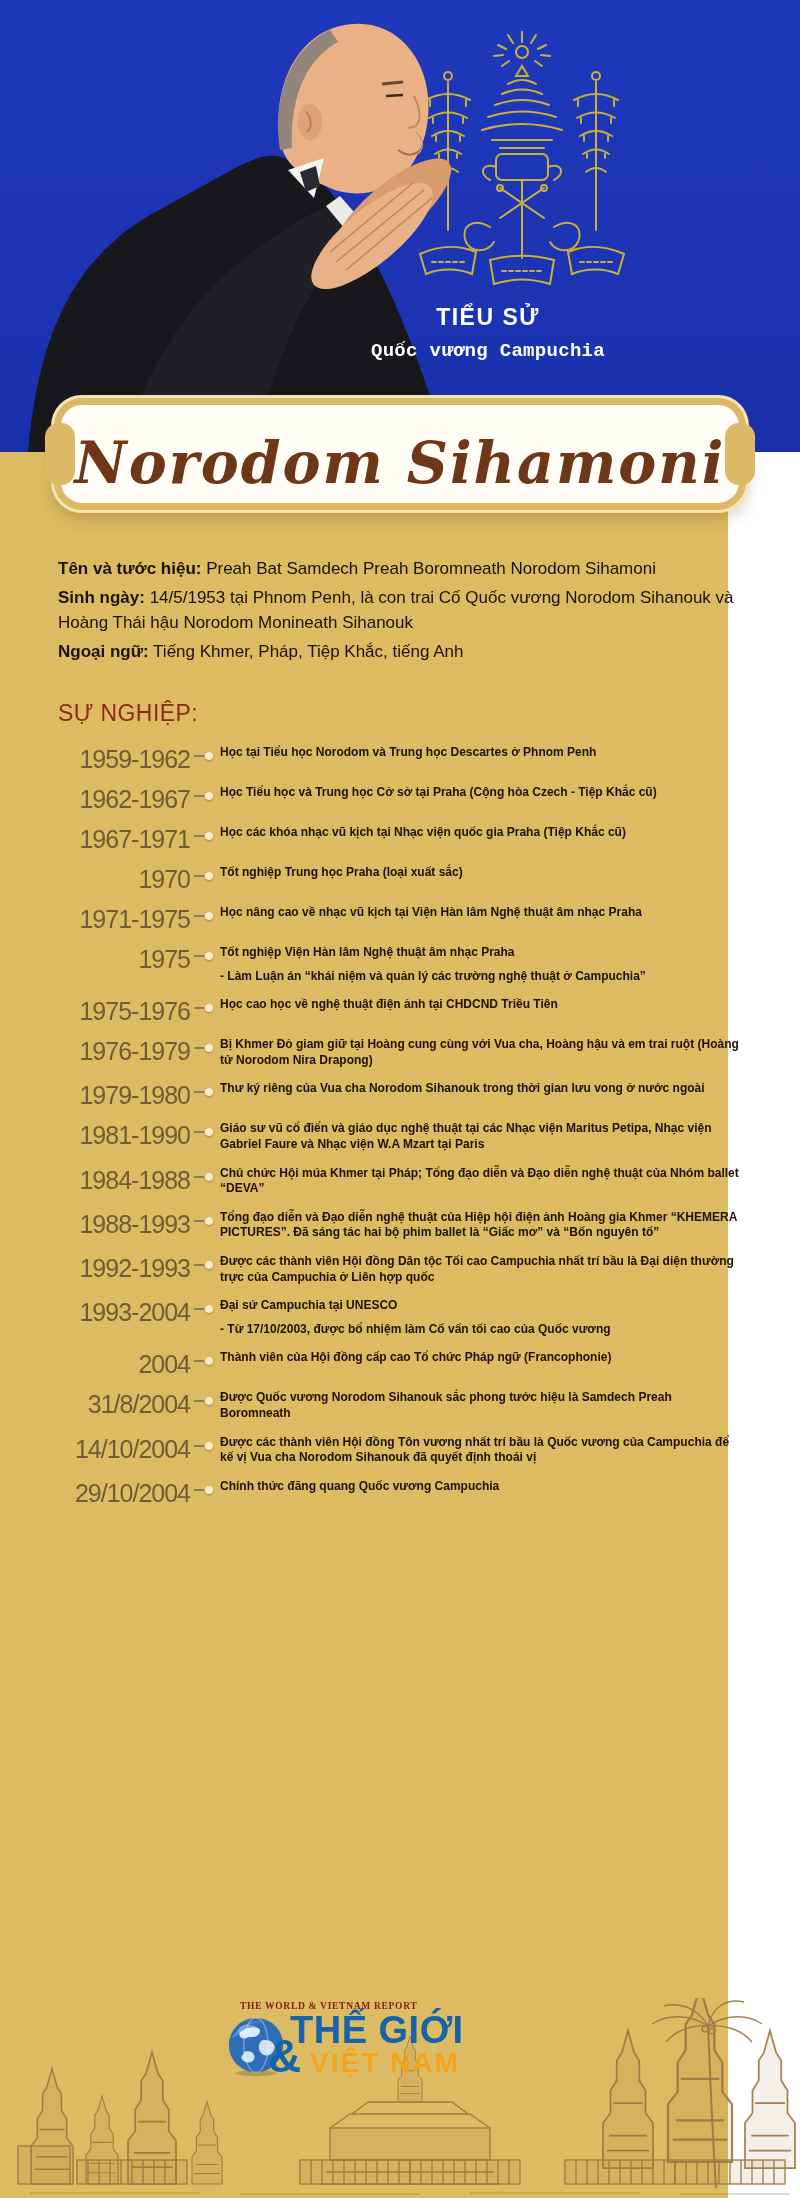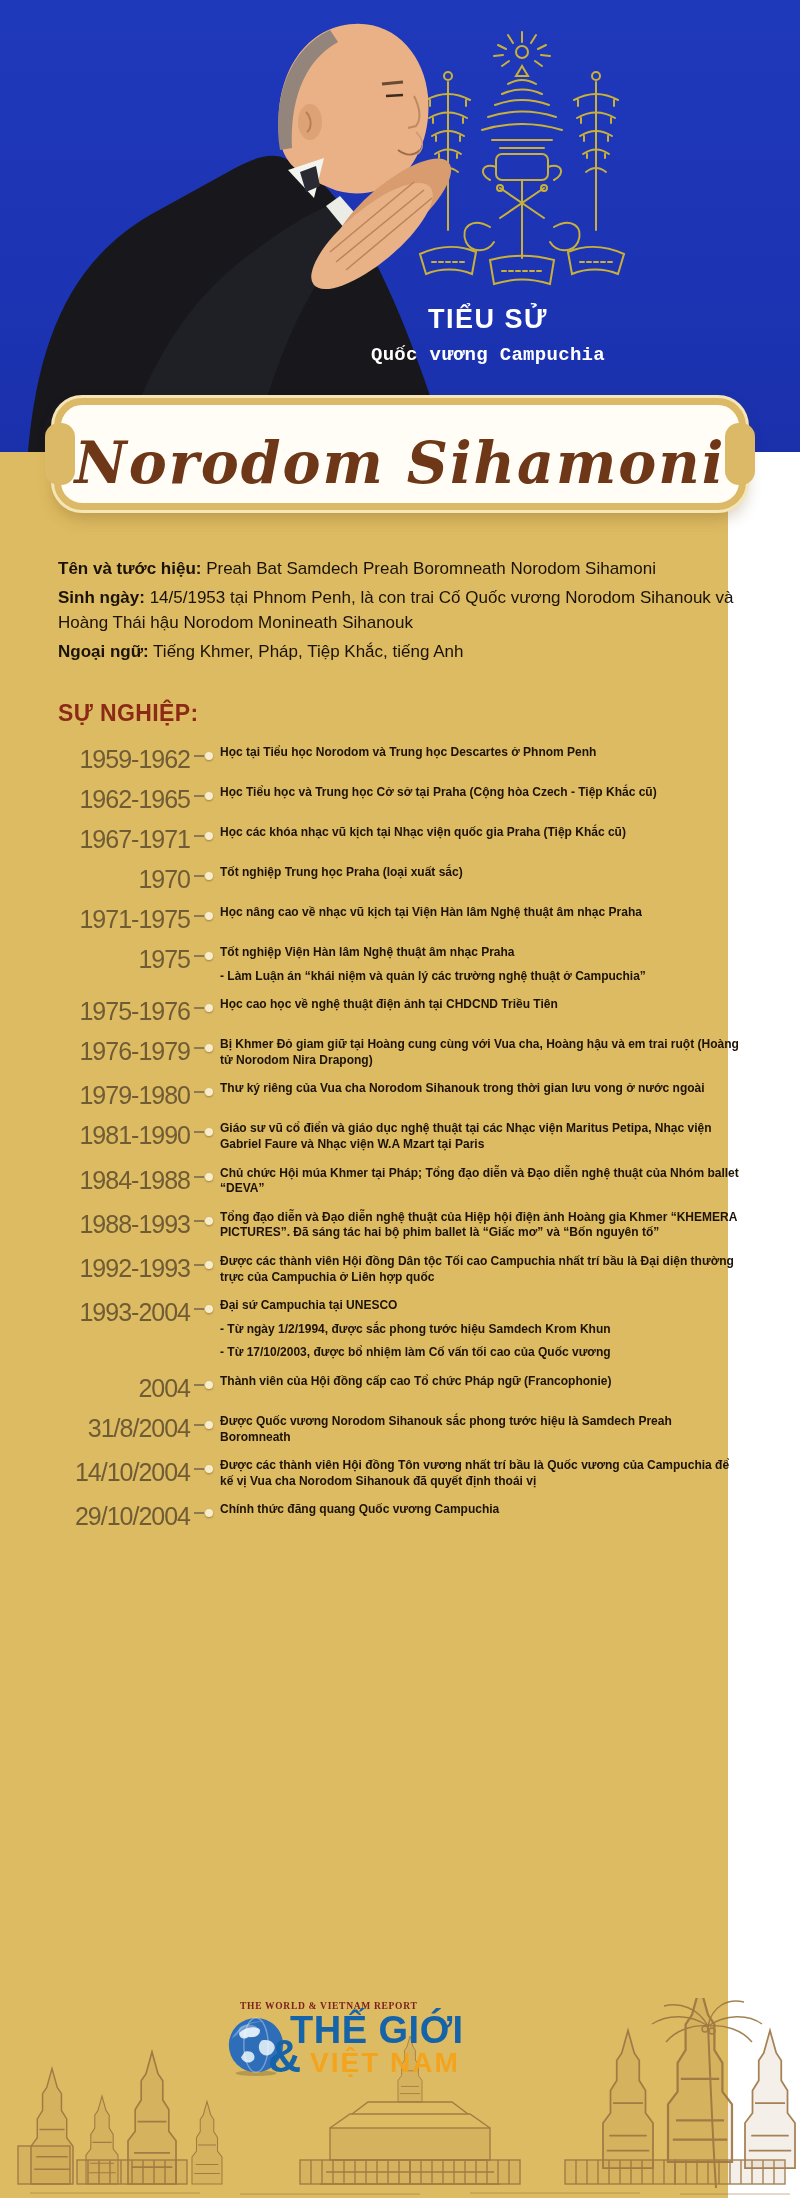--- a/index.html
+++ b/index.html
@@ -9,21 +9,21 @@
     -webkit-font-smoothing:antialiased;
   }
   
   .hero{
     position:absolute;left:0;top:0;width:800px;height:452px;overflow:hidden;
     background:linear-gradient(180deg,#1f39bb 0%,#1c33b2 70%,#1a30ab 100%);
   }
   .emblem{position:absolute;left:402px;top:22px;width:240px;height:270px;}
   .photo{position:absolute;left:0;top:0;width:480px;height:452px;}
   .hero-titles{position:absolute;left:288px;top:304px;width:400px;text-align:center;color:#ffffff;}
-  .kicker{font-size:27px;font-weight:700;letter-spacing:1.5px;margin-bottom:9px;}
+  .kicker{font-size:23px;font-weight:700;letter-spacing:1.5px;margin-bottom:9px;}
   .h-title{font-size:19px;font-weight:700;letter-spacing:.3px;font-family:Liberation Mono, monospace;}
   
   .banner{
     position:absolute;left:54px;top:398px;width:692px;height:112px;z-index:6;
     background:#fffdf6;border:7px solid #dcb967;border-radius:28px;
     box-shadow:0 0 0 3px #f5e6b8,0 8px 16px rgba(100,65,10,.28);
     box-sizing:border-box;
   }
   .banner::before,.banner::after{
     content:"";position:absolute;top:50%;transform:translateY(-50%);
@@ -45,21 +45,21 @@
       radial-gradient(ellipse 620px 420px at 28% 14%, rgba(255,246,205,.55), rgba(255,246,205,0) 65%),
       linear-gradient(168deg,#ecd librar 0%,#e6c873 0%,#e9cf82 0%,#e7cb79 12%,#dcbb62 34%,#d2ab4e 58%,#d9b65c 78%,#e7cf85 100%);
     background-color:#ddbb62;
   }
   
   .bio{width:688px;}
   .bio p{margin:0 0 3px 0;font-size:17px;line-height:1.5;color:#1a1206;}
   .bio b{font-weight:700;}
   
   .career-h{
-    margin:36px 0 18px 0;font-size:23px;font-weight:700;
+    margin:36px 0 18px 0;font-size:23px;font-weight:400;
     color:#8c2a16;letter-spacing:.4px;
   }
   .timeline{width:742px;}
   .tl-row{display:flex;margin-bottom:13px;}
   .tl-year{
     flex:none;width:132px;text-align:right;
     font-size:25px;font-weight:400;letter-spacing:-1px;line-height:1;
     color:#6f5c34;padding-top:2px;
   }
   .tl-conn{flex:none;width:26px;display:flex;align-items:center;height:22px;padding-left:4px;}
@@ -197,21 +197,21 @@
       <span class="tl-dash"></span>
       <span class="tl-dot"></span>
     </div>
     <div class="tl-text">
       <div>Học tại Tiểu học Norodom và Trung học Descartes ở Phnom Penh</div>
       <div></div>
     </div>
   </div>
 
   <div class="tl-row">
-    <div class="tl-year">1962-1965</div>
+    <div class="tl-year">1962-1967</div>
     <div class="tl-conn">
       <span class="tl-dash"></span>
       <span class="tl-dot"></span>
     </div>
     <div class="tl-text">
       <div>Học Tiểu học và Trung học Cở sở tại Praha (Cộng hòa Czech - Tiệp Khắc cũ)</div>
       <div></div>
     </div>
   </div>
 
@@ -352,21 +352,20 @@
 
   <div class="tl-row">
     <div class="tl-year">1993-2004</div>
     <div class="tl-conn">
       <span class="tl-dash"></span>
       <span class="tl-dot"></span>
     </div>
     <div class="tl-text">
       <div>Đại sứ Campuchia tại UNESCO</div>
       <div>
-              <div class="tl-sub">- Từ ngày 1/2/1994, được sắc phong tước hiệu Samdech Krom Khun</div>
               <div class="tl-sub">- Từ 17/10/2003, được bổ nhiệm làm Cố vấn tối cao của Quốc vương</div>
             </div>
     </div>
   </div>
 
   <div class="tl-row">
     <div class="tl-year">2004</div>
     <div class="tl-conn">
       <span class="tl-dash"></span>
       <span class="tl-dot"></span>

